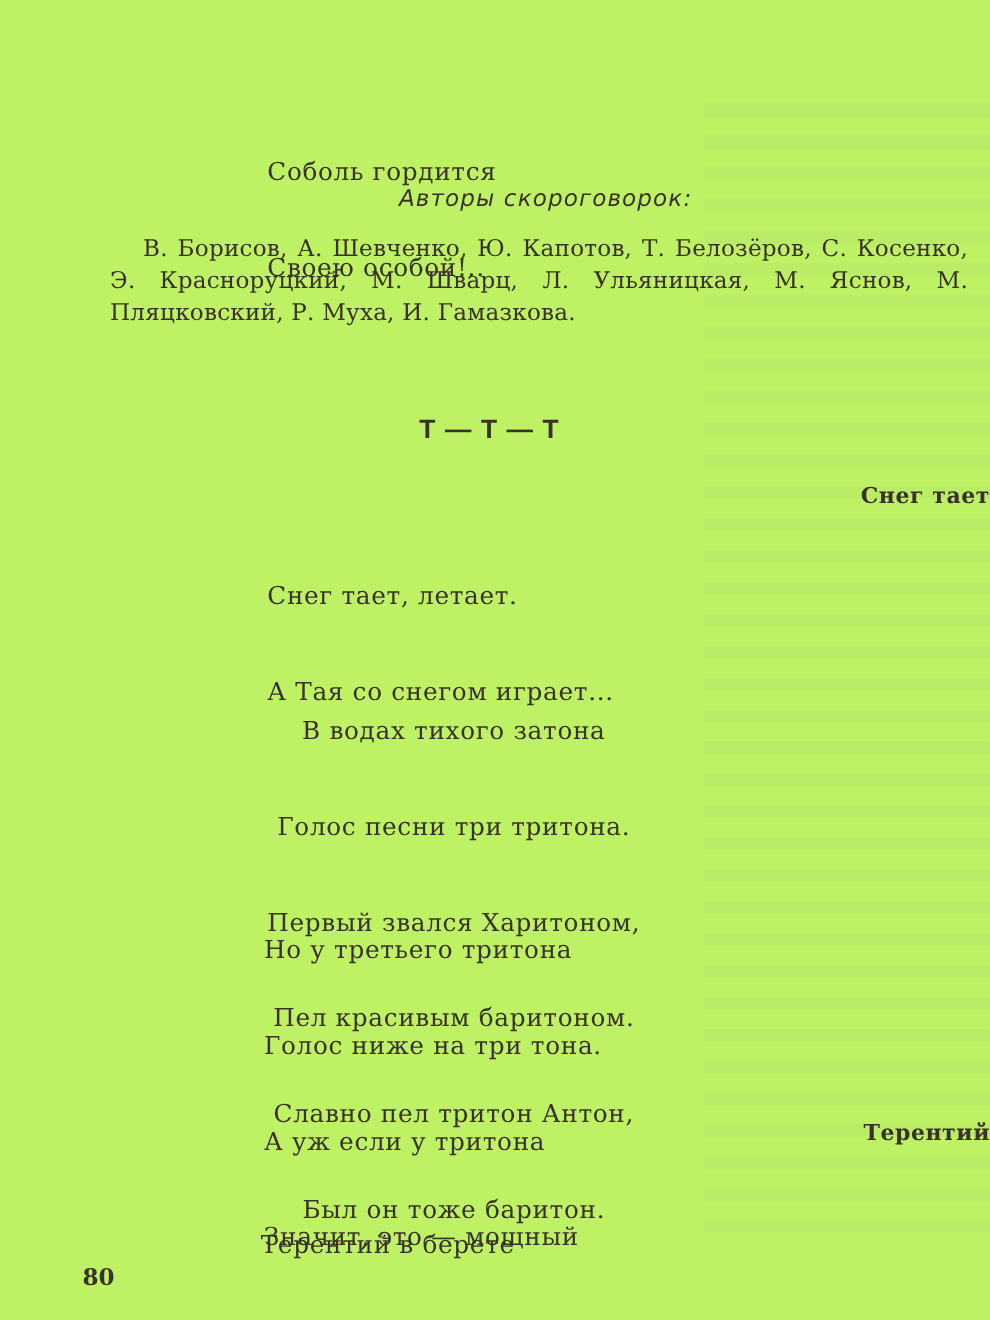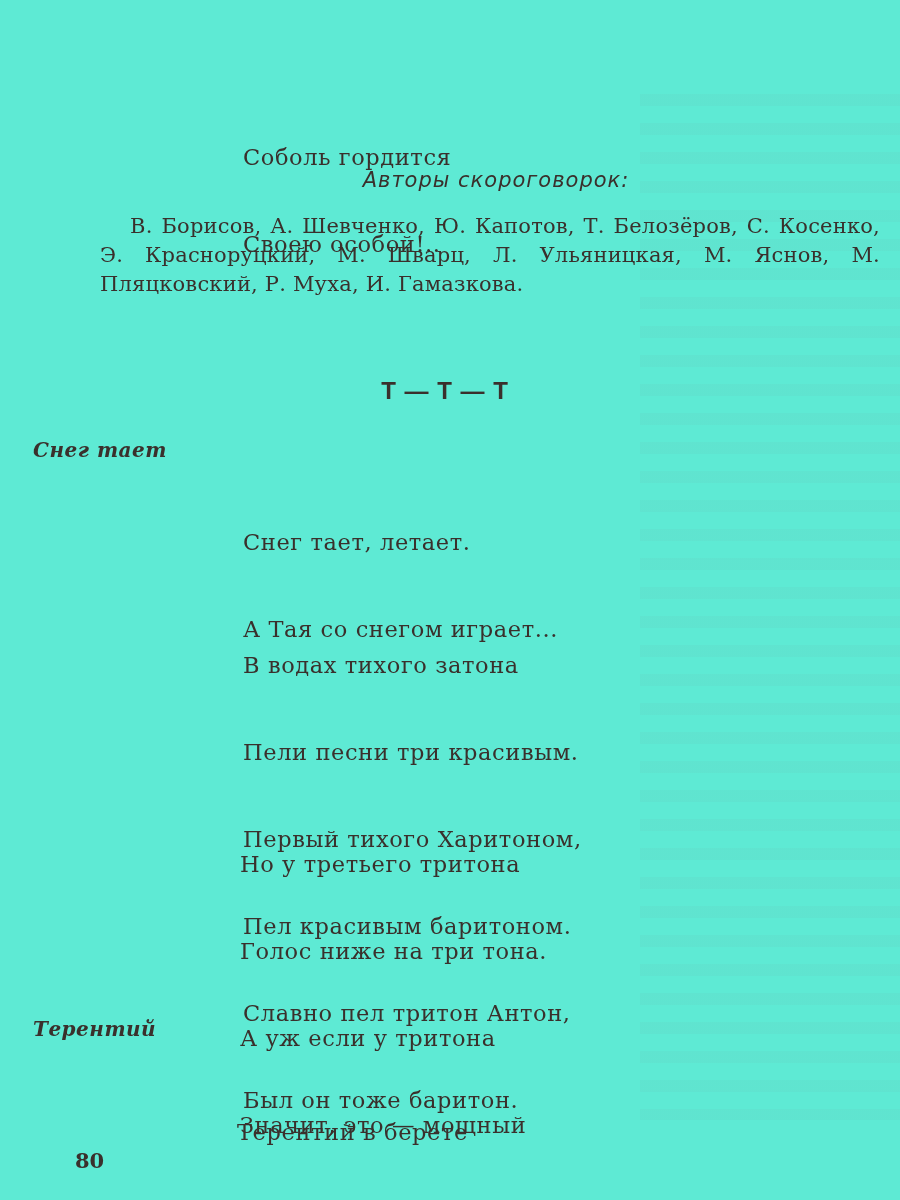--- a/index.html
+++ b/index.html
@@ -11,21 +11,21 @@
       width: 900px;
       height: 1200px;
       position: relative;
       overflow: hidden;
       font-family: "DejaVu Serif", "Liberation Serif", serif;
       color: #3a302c;
     }
     .page {
       position: absolute;
       inset: 0;
-      background: #5eead4;
+      background: #bef264;
     }
     .ghost {
       position: absolute;
       left: 640px;
       top: 80px;
       width: 260px;
       height: 1040px;
       background: repeating-linear-gradient(180deg, rgba(0,0,0,0) 0 14px, rgba(120,120,130,0.05) 14px 26px, rgba(0,0,0,0) 26px 29px);
       pointer-events: none;
     }
@@ -73,25 +73,24 @@
       box-sizing: border-box;
       font-family: "Liberation Sans", "DejaVu Sans", sans-serif;
       font-weight: bold;
       font-size: 24px;
       letter-spacing: 1px;
     }
     .poem-title {
       position: absolute;
       left: 0;
       width: 900px;
-      text-align: left;
+      text-align: right;
       padding-left: 33px;
       box-sizing: border-box;
       font-family: "DejaVu Serif", "Liberation Serif", serif;
-      font-style: italic;
       font-weight: bold;
       font-size: 20px;
       letter-spacing: 0.5px;
     }
     .page-number {
       position: absolute;
       left: 75px;
       top: 1148px;
       font-family: "DejaVu Serif", "Liberation Serif", serif;
       font-weight: bold;
@@ -113,24 +112,24 @@
   <div class="authors-text">В. Борисов, А. Шевченко, Ю. Капотов, Т. Белозёров, С. Косенко, Э. Красноруцкий, М. Шварц, Л. Ульяницкая, М. Яснов, М. Пляцковский, Р. Муха, И. Гамазкова.</div>
 
   <div class="section-heading">Т — Т — Т</div>
 
   <div class="poem-title" style="top:438px;">Снег тает</div>
   <div class="verse" style="top:470px;">
     <span class="line">Снег тает, летает.</span>
     <span class="line">А Тая со снегом играет...</span>
   </div>
 
-  <div class="verse" style="top:593px;">
+  <div class="verse" style="top:593px;text-align:center;">
     <span class="line">В водах тихого затона</span>
-    <span class="line">Пели песни три красивым.</span>
-    <span class="line">Первый тихого Харитоном,</span>
+    <span class="line">Голос песни три тритона.</span>
+    <span class="line">Первый звался Харитоном,</span>
     <span class="line">Пел красивым баритоном.</span>
     <span class="line">Славно пел тритон Антон,</span>
     <span class="line">Был он тоже баритон.</span>
   </div>
   <div class="verse" style="top:792px; left:240px;">
     <span class="line">Но у третьего тритона</span>
     <span class="line">Голос ниже на три тона.</span>
     <span class="line">А уж если у тритона</span>
     <span class="line">Значит, это — мощный</span>
     

